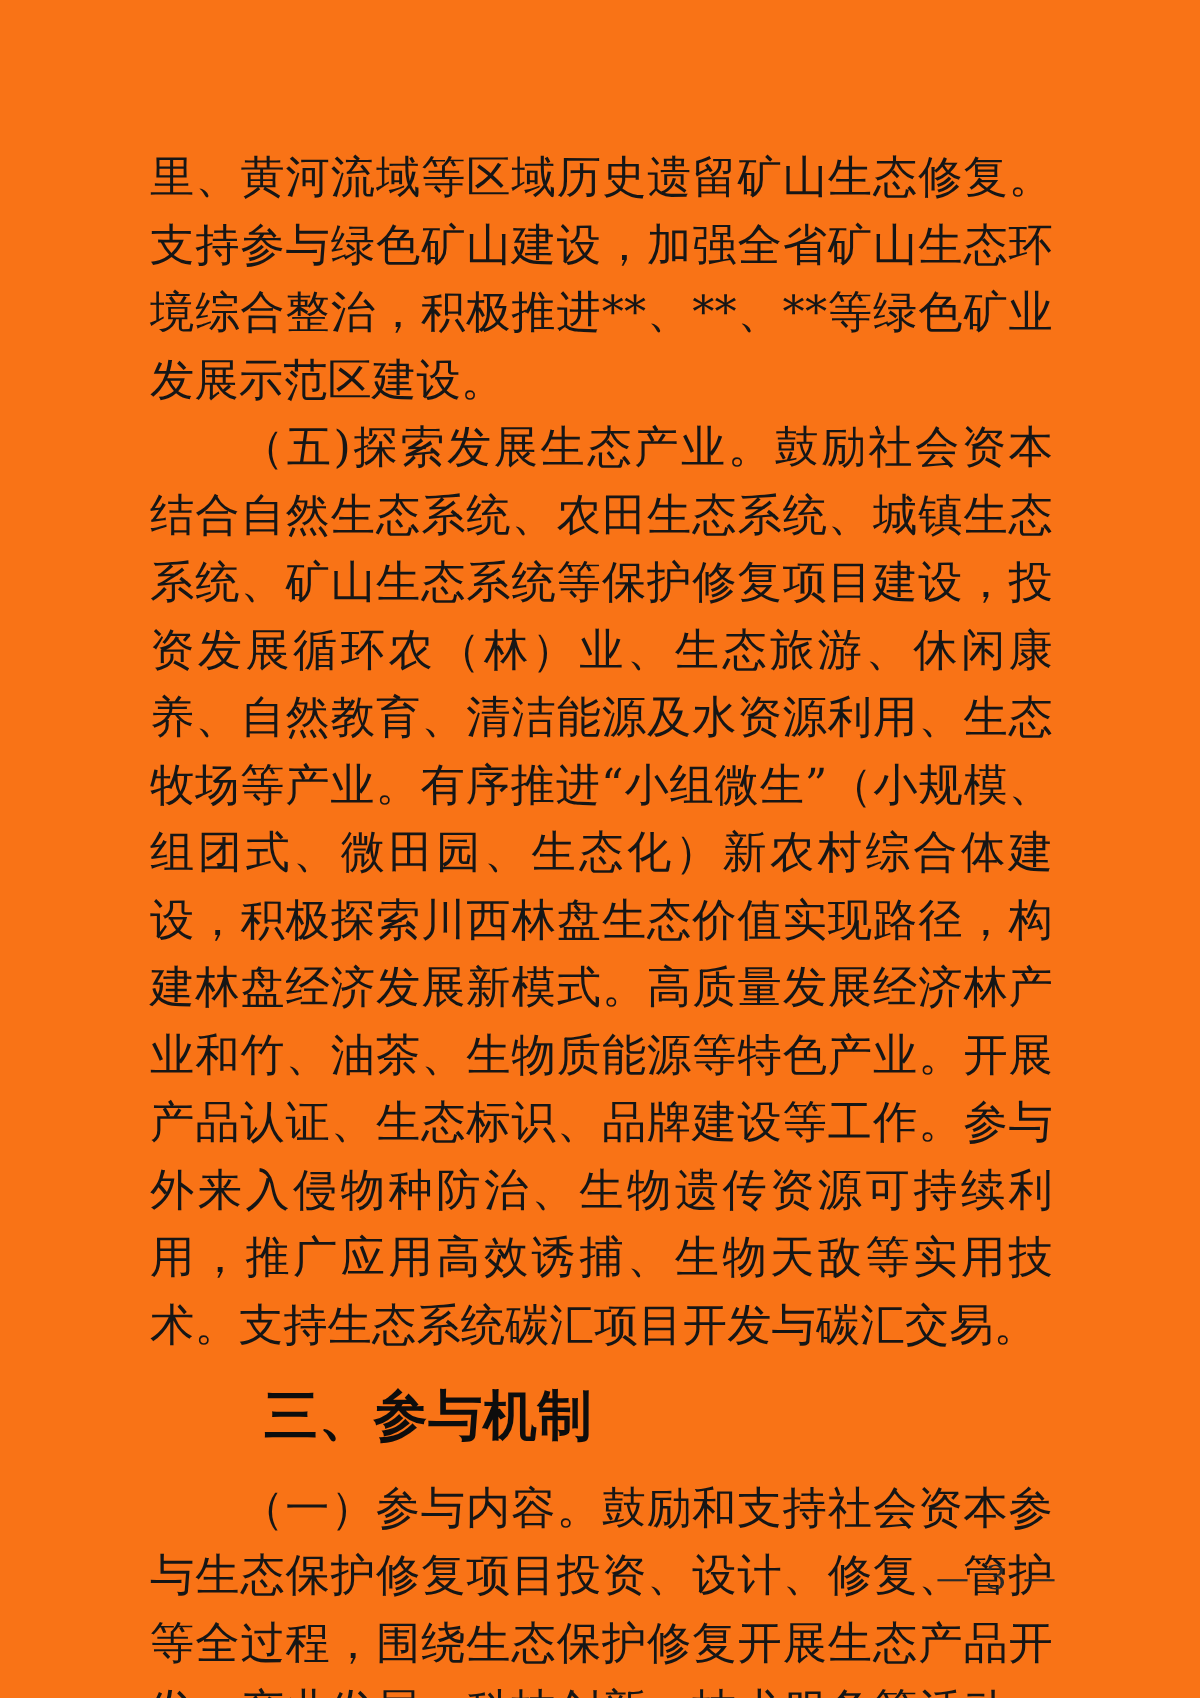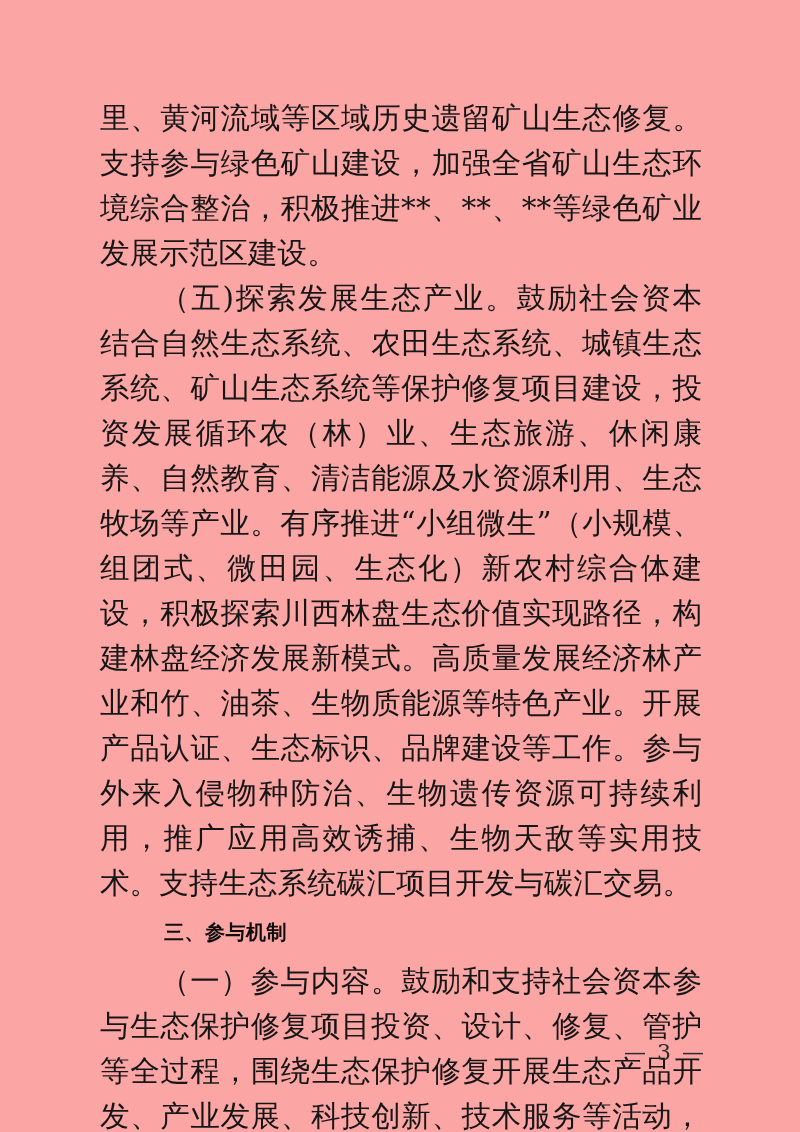--- a/index.html
+++ b/index.html
@@ -16,21 +16,21 @@
     color: #1a1a1a;
     -webkit-font-smoothing: antialiased;
   }
 
   #page {
     position: absolute;
     left: 0;
     top: 0;
     width: 800px;
     height: 1132px;
-    background: #fca5a5;
+    background: #f97316;
     text-decoration: underline;
   }
 
   #text-block {
     position: absolute;
     left: 100px;
     top: 96px;
     width: 602px;
   }
 
@@ -44,24 +44,24 @@
     letter-spacing: 0.1px;
     font-weight: 400;
     color: #161616;
   }
 
   .para.indent {
     text-indent: 60px;
   }
 
   .heading {
-    margin: 4px;
+    margin: 16px;
     font-family: "DejaVu Sans", "Liberation Sans", sans-serif;
     font-weight: 700;
-    font-size: 20px;
+    font-size: 36px;
     line-height: 45px;
     text-indent: 60px;
     letter-spacing: 0.5px;
     color: #0d0d0d;
   }
 
   #page-footer {
     position: absolute;
     left: 0;
     top: 1036px;

